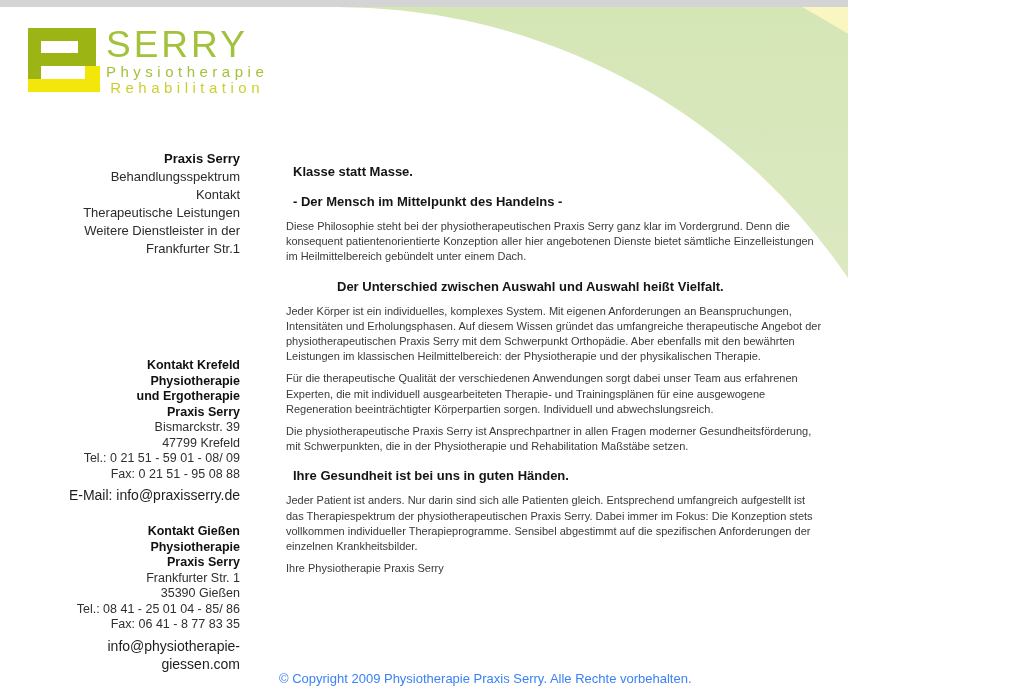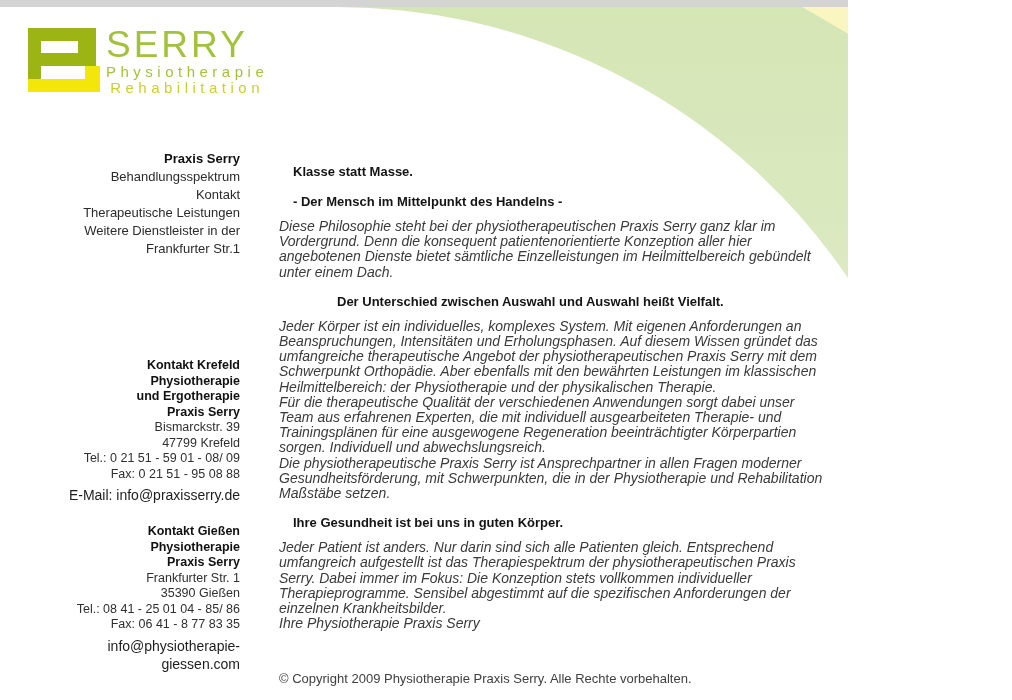--- a/index.html
+++ b/index.html
@@ -26,33 +26,33 @@
   .contact{position:absolute;left:45px;width:195px;text-align:right;z-index:3;}
   .contact-krefeld{top:358px;}
   .contact-giessen{top:524px;}
   .c-title{font-size:12.5px;line-height:15.5px;font-weight:bold;color:#111111;}
   .c-line{font-size:12.5px;line-height:15.5px;color:#2f2f2f;}
   .c-email{display:block;font-size:14px;line-height:18px;color:#1d1d1d;margin-top:4px;text-decoration:none;cursor:pointer;}
 
   
   .content{position:absolute;left:279px;top:150px;width:552px;z-index:3;color:#3a3a3a;}
   .content h2,.content h3{font-size:13px;line-height:15px;margin:14px;color:#141414;font-weight:bold;}
-  .content p{font-size:14px;line-height:15.2px;margin:0;font-style:italic;}
+  .content p{font-size:11px;line-height:15.2px;margin:7px;}
   .h1{margin-bottom:15px !important;}
   .h2{margin-bottom:10px !important;}
   .p1{margin-bottom:10px;}
   .h3{margin-bottom:10px !important;padding-left:44px;}
   .p2{margin-bottom:14px;}
   .p3{margin-bottom:15px;}
   .p4{margin-bottom:11px;}
   .h4{margin-bottom:10px !important;}
   .p5{margin-bottom:29px;}
   .closing{margin-bottom:0;}
 
-  .footer{position:absolute;left:279px;top:671px;z-index:3;font-size:13px;color:#404040;}
+  .footer{position:absolute;left:279px;top:671px;z-index:3;font-size:13px;color:#3b82f6;}
 </style>
 </head>
 <body>
 
 <div class="page">
 
   <svg class="bg" viewBox="0 0 1012 700" aria-hidden="true">
     <defs>
       <linearGradient id="greenGrad" x1="0" y1="0" x2="0" y2="1">
         <stop offset="0" stop-color="#d5e6b5"></stop>
@@ -119,21 +119,21 @@
   </aside>
 
   <main class="content">
     <h2 class="h1">Klasse statt Masse.</h2>
     <h3 class="h2">- Der Mensch im Mittelpunkt des Handelns -</h3>
     <p class="p1">Diese Philosophie steht bei der physiotherapeutischen Praxis Serry ganz klar im Vordergrund. Denn die konsequent patientenorientierte Konzeption aller hier angebotenen Dienste bietet sämtliche Einzelleistungen im Heilmittelbereich gebündelt unter einem Dach.</p>
     <h3 class="h3">Der Unterschied zwischen Auswahl und Auswahl heißt Vielfalt.</h3>
     <p class="p2">Jeder Körper ist ein individuelles, komplexes System. Mit eigenen Anforderungen an Beanspruchungen, Intensitäten und Erholungsphasen. Auf diesem Wissen gründet das umfangreiche therapeutische Angebot der physiotherapeutischen Praxis Serry mit dem Schwerpunkt Orthopädie. Aber ebenfalls mit den bewährten Leistungen im klassischen Heilmittelbereich: der Physiotherapie und der physikalischen Therapie.</p>
     <p class="p3">Für die therapeutische Qualität der verschiedenen Anwendungen sorgt dabei unser Team aus erfahrenen Experten, die mit individuell ausgearbeiteten Therapie- und Trainingsplänen für eine ausgewogene Regeneration beeinträchtigter Körperpartien sorgen. Individuell und abwechslungsreich.</p>
     <p class="p4">Die physiotherapeutische Praxis Serry ist Ansprechpartner in allen Fragen moderner Gesundheitsförderung, mit Schwerpunkten, die in der Physiotherapie und Rehabilitation Maßstäbe setzen.</p>
-    <h3 class="h4">Ihre Gesundheit ist bei uns in guten Körper.</h3>
+    <h3 class="h4">Ihre Gesundheit ist bei uns in guten Händen.</h3>
     <p class="p5">Jeder Patient ist anders. Nur darin sind sich alle Patienten gleich. Entsprechend umfangreich aufgestellt ist das Therapiespektrum der physiotherapeutischen Praxis Serry. Dabei immer im Fokus: Die Konzeption stets vollkommen individueller Therapieprogramme. Sensibel abgestimmt auf die spezifischen Anforderungen der einzelnen Krankheitsbilder.</p>
     <p class="closing">Ihre Physiotherapie Praxis Serry</p>
   </main>
 
   <footer class="footer">
     <span>© Copyright 2009 Physiotherapie Praxis Serry. Alle Rechte vorbehalten.</span>
   </footer>
 
 </div>
 

